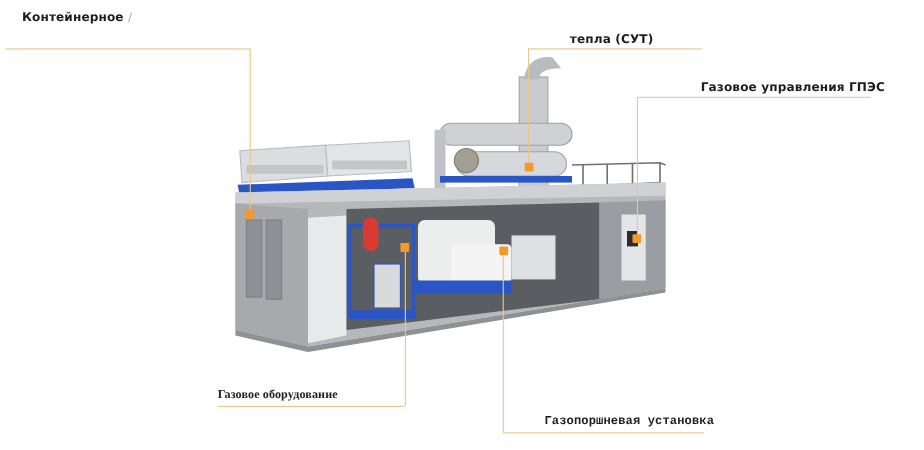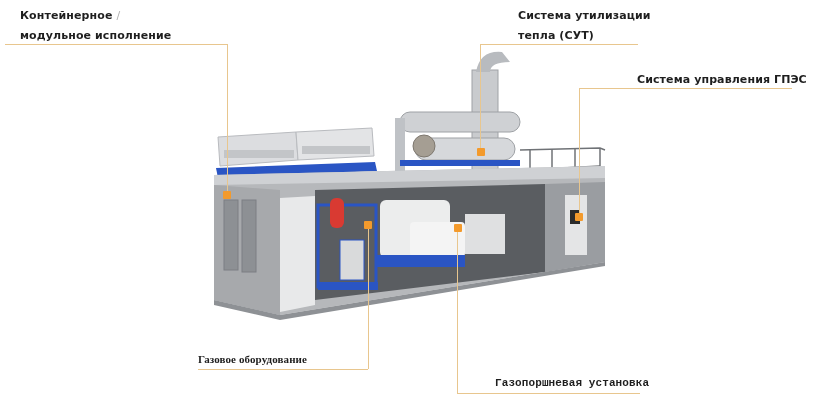--- a/index.html
+++ b/index.html
@@ -74,36 +74,35 @@
     <rect x="565" y="195" width="22" height="60" fill="#e4e5e6"></rect>
     <rect x="570" y="210" width="10" height="14" fill="#2b2b2b"></rect>
 
     <polygon points="214,300 280,315 605,262 605,266 280,320 214,305" fill="#8e9195"></polygon>
   </g>
 </svg>
 
 <div class="label" style="left:20px; top:6px;">
   <span>Контейнерное</span>
   <span class="slash">/</span><br>
-  <span>модульное исполнение</span>
 </div>
 <div class="line hline" style="left:5px; top:44px; width:222px;"></div>
 <div class="line vline" style="left:227px; top:44px; height:150px;"></div>
 <div class="marker" style="left:223px; top:191px;"></div>
 
 <div class="label" style="left:518px; top:6px;">
-  <span>Система утилизации</span><br>
+  <br>
   <span>тепла (СУТ)</span>
 </div>
 <div class="line hline" style="left:480px; top:44px; width:158px;"></div>
 <div class="line vline" style="left:480px; top:44px; height:105px;"></div>
 <div class="marker" style="left:477px; top:148px;"></div>
 
 <div class="label" style="left:637px; top:70px;">
-  <span>Система управления ГПЭС</span>
+  <span>Газовое управления ГПЭС</span>
 </div>
 <div class="line hline" style="left:579px; top:88px; width:213px;"></div>
 <div class="line vline" style="left:579px; top:88px; height:126px;"></div>
 <div class="marker" style="left:575px; top:213px;"></div>
 
 <div class="label" style="left:198px; top:349px;font-family:Liberation Serif, serif;">
   <span>Газовое оборудование</span>
 </div>
 <div class="line hline" style="left:198px; top:369px; width:170px;"></div>
 <div class="line vline" style="left:368px; top:225px; height:144px;"></div>

